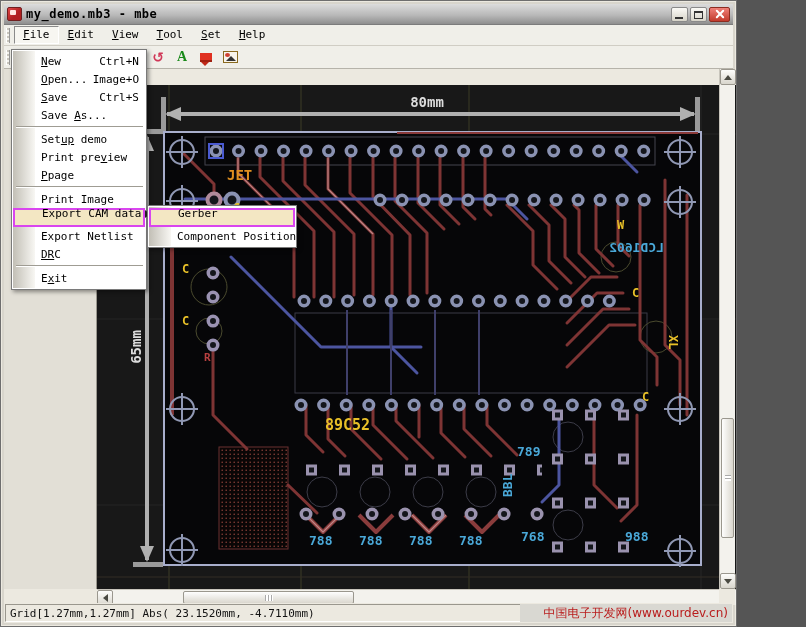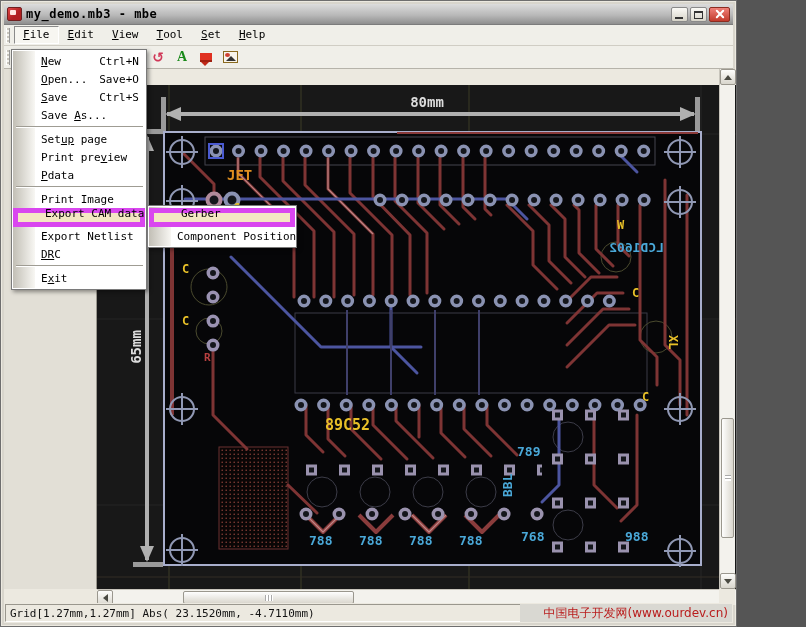--- a/index.html
+++ b/index.html
@@ -75,21 +75,21 @@
   
   .menu{position:absolute;background:#fff;border:1px solid #7a7a7a;box-shadow:2px 2px 4px rgba(0,0,0,.4);
     font-size:11px;color:#000;padding:2px 1px;z-index:50;}
   .menu .gutterbar{position:absolute;left:1px;top:1px;bottom:1px;width:22px;
     background:linear-gradient(90deg,#c2bfb6,#f8f7f3);}
   #filemenu{left:10px;top:48px;width:136px;}
   #cam-submenu{left:146px;top:204px;width:150px;}
   .mi{position:relative;height:18px;display:flex;align-items:center;padding:0 6px 0 28px;white-space:nowrap;}
   .mi .lab{flex:1;}
   .mi .sc{margin-left:0;}
-  .mi.hl{background:#f3e7c3;border:5px solid #d946ef;height:19px;padding:0 5px 8px 27px;}
+  .mi.hl{background:#f3e7c3;border:2px solid #d946ef;height:19px;padding:0 5px 8px 27px;}
   .sep{height:2px;margin:2px 2px 2px 3px;border-top:1px solid #9f9c93;border-bottom:1px solid #fff;position:relative;}
   .subarrow{width:0;height:0;border-top:4px solid transparent;border-bottom:4px solid transparent;
     border-left:5px solid #222;margin-left:4px;}
   
   svg text{font-family:"DejaVu Sans Mono",monospace;}
 </style>
 </head>
 <body>
 
 <div id="win">
@@ -384,38 +384,38 @@
   <div id="sbcorner"></div>
 
   <div id="filemenu" class="menu">
     <div class="gutterbar"></div>
     <div class="mi">
         <span class="lab"><span class="acc">N</span><span>ew</span></span>
         <span class="sc">Ctrl+N</span>
       </div>
     <div class="mi">
         <span class="lab"><span class="acc">O</span><span>pen...</span></span>
-        <span class="sc">Save+O</span>
+        <span class="sc">Image+O</span>
       </div>
     <div class="mi">
         <span class="lab"><span class="acc">S</span><span>ave</span></span>
         <span class="sc">Ctrl+S</span>
       </div>
     <div class="mi">
         <span class="lab"><span>Save </span><span class="acc">A</span><span>s...</span></span>
       </div>
     <div class="sep"></div>
     <div class="mi">
-        <span class="lab"><span>Set</span><span class="acc">up</span><span> page</span></span>
+        <span class="lab"><span>Set</span><span class="acc">up</span><span> demo</span></span>
       </div>
     <div class="mi">
         <span class="lab"><span>Print pre</span><span class="acc">v</span><span>iew</span></span>
       </div>
     <div class="mi">
-        <span class="lab"><span class="acc">P</span><span>data</span></span>
+        <span class="lab"><span class="acc">P</span><span>page</span></span>
       </div>
     <div class="sep"></div>
     <div class="mi">
         <span class="lab"><span>Print Image</span></span>
       </div>
     <div class="mi hl">
         <span class="lab"><span>Export CAM data</span></span>
         <span class="subarrow"></span>
       </div>
     <div class="mi">

